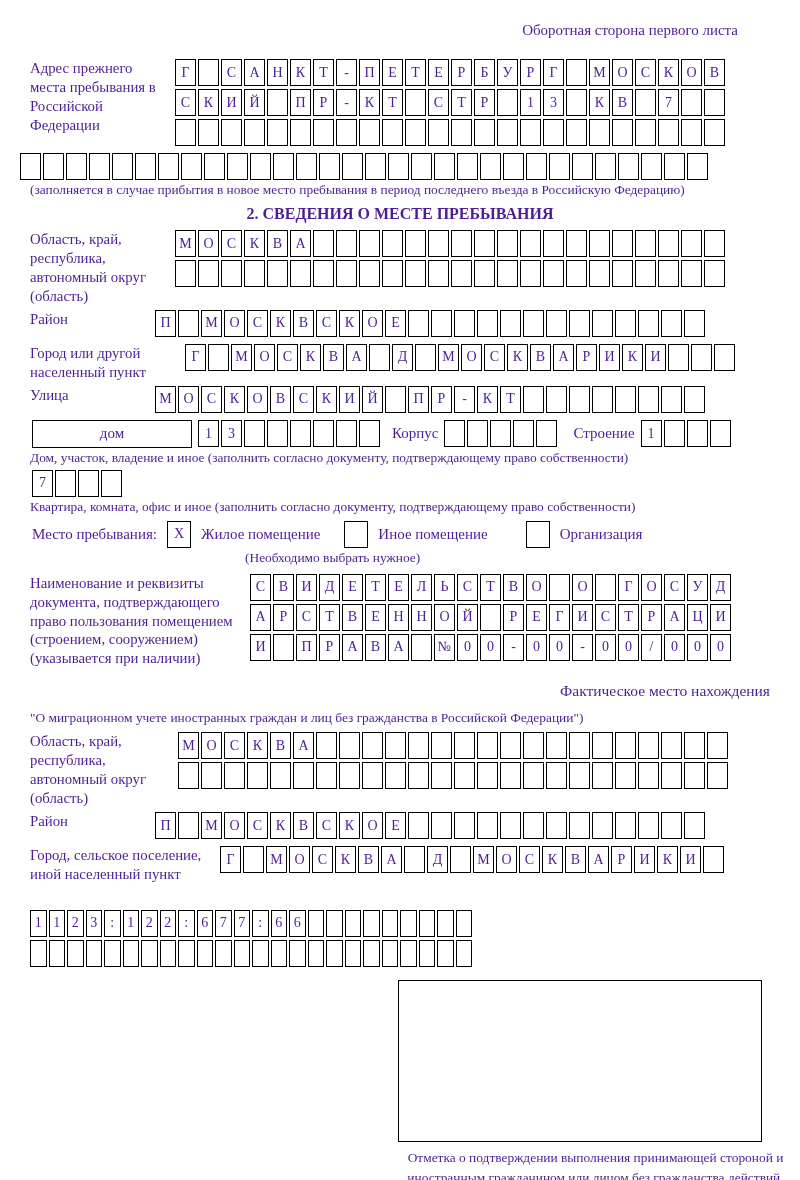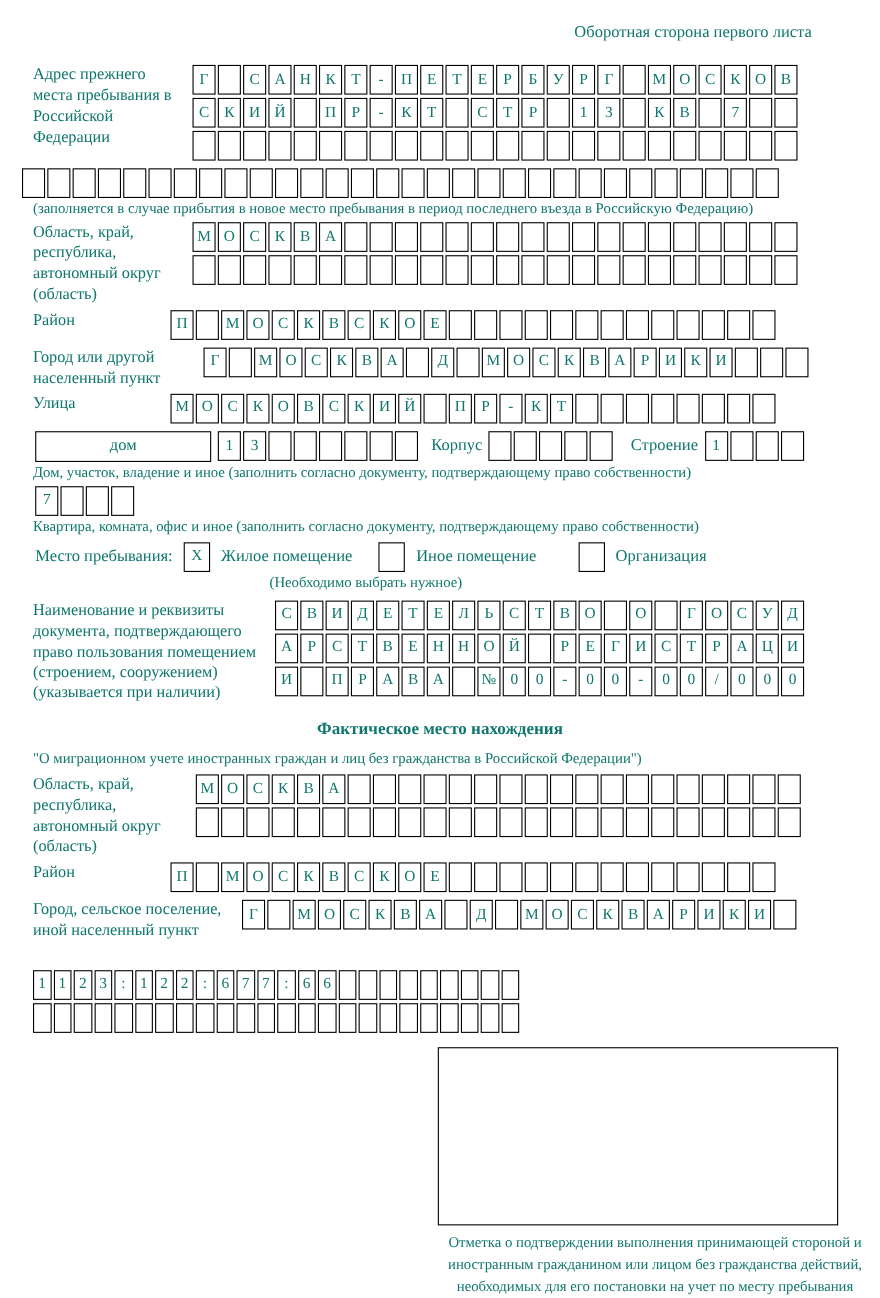--- a/index.html
+++ b/index.html
@@ -1,18 +1,18 @@
 <!DOCTYPE html>
 <html><head>
 <meta charset="utf-8">
 <style>
   html,body{margin:0;padding:0;background:#fff;}
   .page{
     position:relative; width:800px; height:1180px; overflow:hidden;
-    background:#fff; color:#0f766e;
+    background:#fff; color:#4c1d95;
     font-family:"Liberation Serif","DejaVu Serif",serif;
     box-sizing:border-box; padding:16px 30px 0 30px;
   }
   .page-title{ text-align:right; font-size:15px; margin:6px 32px 0 0; }
 
   
   .row{ display:flex; align-items:flex-start; margin-bottom:4px; }
   .label{ flex:none; box-sizing:border-box; padding-right:12px; font-size:14.8px; line-height:1.28; }
   .w145{width:145px;} .w125{width:125px;} .w155{width:155px;}
   .w220{width:220px;} .w148{width:148px;} .w190{width:190px;}
@@ -26,21 +26,21 @@
   .tight .cell{ width:14.5px; }
   .cells-col{ display:flex; flex-direction:column; }
   .pt22{ padding-top:22px; }
 
   .fullrow{ margin:2px 0 2px -10px; }
 
   .note{ font-size:13.4px; margin:2px 0 4px 0; }
   .note.center{ text-align:left; }
 
   .h2{ text-align:center; font-weight:bold; font-size:16px; margin:7px 0 7px 0; }
-  .h3{ text-align:center; font-weight:bold; font-size:15.5px; margin:14px 0 10px 0; }
+  .h3{ text-align:right; font-weight:normal; font-size:15.5px; margin:14px 0 10px 0; }
 
   .dom-row{ display:flex; align-items:center; margin:2px 0 2px 2px; font-size:15px;text-align:right; }
   .fieldbox{
     flex:none; box-sizing:border-box; border:1.5px solid #000; height:28px;
     display:flex; align-items:center; justify-content:center; font-size:15px;
   }
   .fb-dom{ width:160px; margin-right:6px; }
   .fb-kv{ width:193px; margin-right:6px; }
   .gap-lbl{ flex:none; margin:0 6px 0 10px; }
   .gap-lbl2{ flex:none; margin:0 6px 0 14px; }
@@ -174,20 +174,21 @@
       <span class="cell"></span>
       <span class="cell"></span>
       <span class="cell"></span>
       <span class="cell"></span>
       <span class="cell"></span>
       <span class="cell"></span>
       <span class="cell"></span>
     </div>
   <div class="note center">(заполняется в случае прибытия в новое место пребывания в период последнего въезда в Российскую Федерацию)</div>
 
+  <div class="h2">2. СВЕДЕНИЯ О МЕСТЕ ПРЕБЫВАНИЯ</div>
 
   <div class="row">
     <div class="label w145">Область, край, республика, автономный округ (область)</div>
     <div class="cells-col">
       <div class="cells">
           <span class="cell">М</span>
           <span class="cell">О</span>
           <span class="cell">С</span>
           <span class="cell">К</span>
           <span class="cell">В</span>

